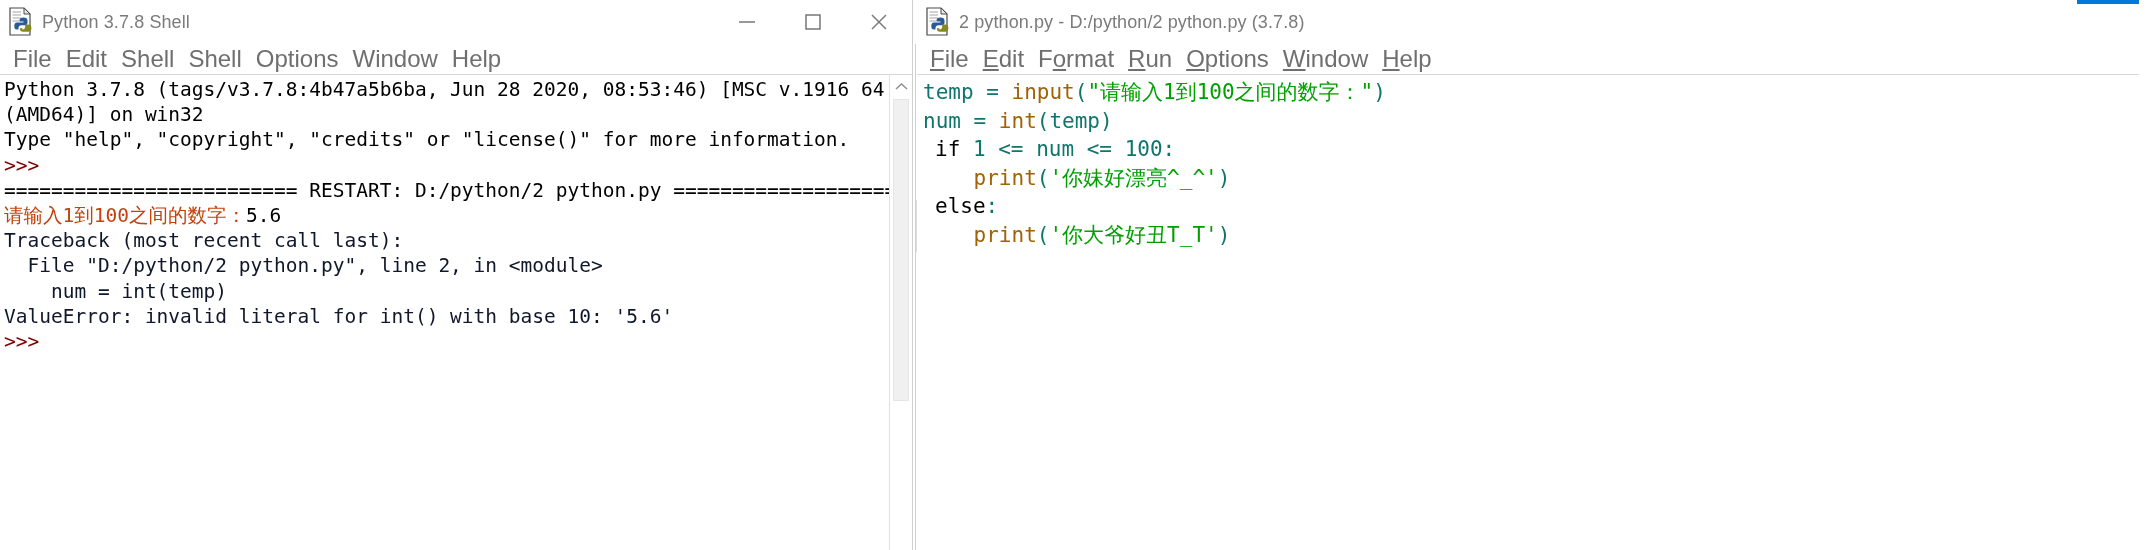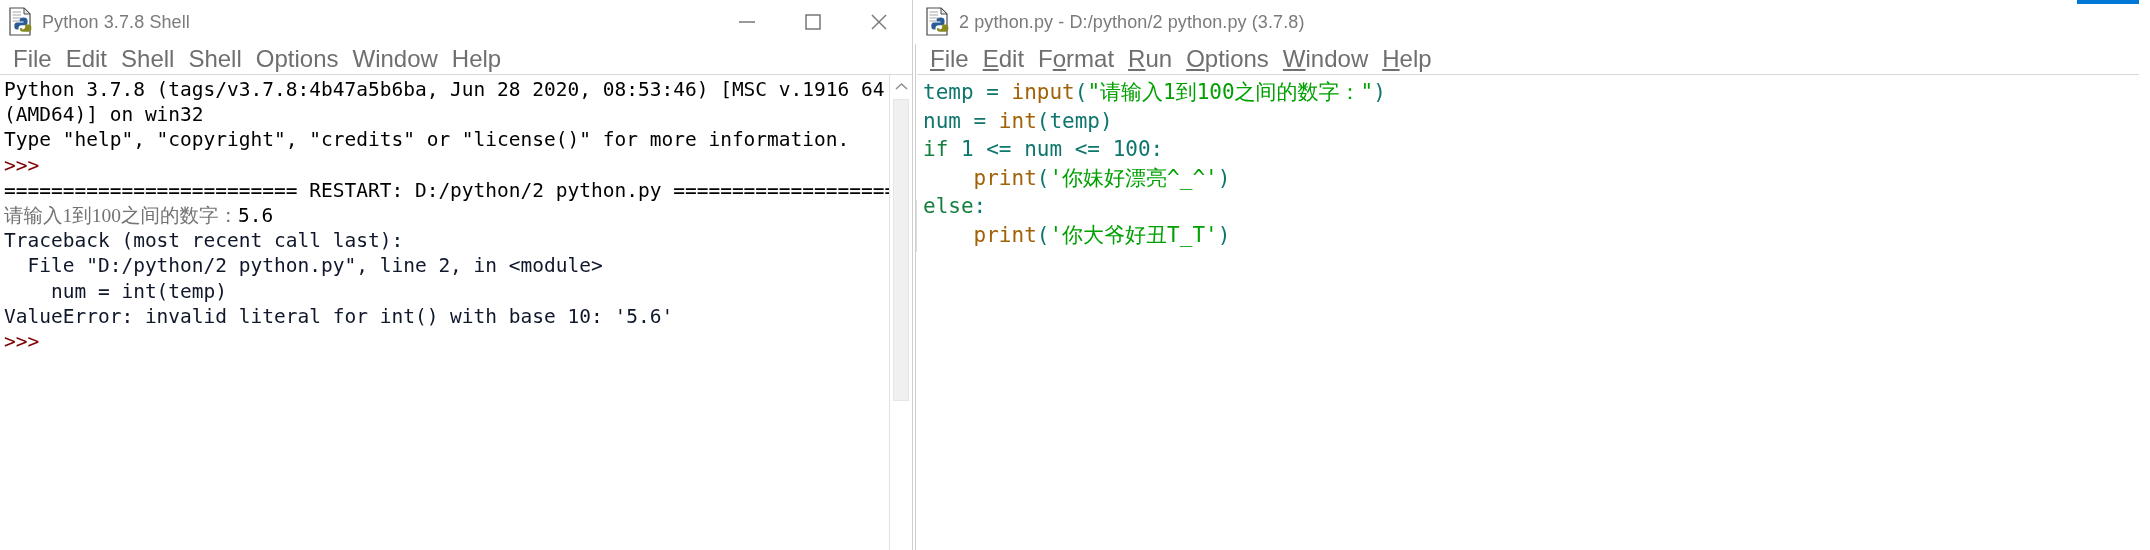--- a/index.html
+++ b/index.html
@@ -68,21 +68,21 @@
     position: absolute; left: 4px; top: 2px; right: 22px;
     font-family: "DejaVu Sans Mono", "Liberation Mono", monospace;
     font-size: 19.5px;
     line-height: 25.2px;
     white-space: pre;
     color: #000000;
   }
   .shell-line { white-space: pre; }
   .c-prompt { color: #7e0000; }
   .c-err    { color: #0f172a; }
-  .c-blue   { color: #737373; font-family: Liberation Serif, serif; }
+  .c-blue   { color: #c2410c; }
   .c-black  { color: #000000; }
 
   
   .vscroll {
     position: absolute; top: 0; right: 0; width: 22px; bottom: 0;
     background: #ffffff; border-left: 1px solid #e2e2e2;
   }
   .vscroll .arrow-up {
     height: 22px; display:flex; align-items:center; justify-content:center; color:#909090;
     font-size: 13px;
@@ -117,21 +117,21 @@
   #editor-window .client { top: 74px; }
 
   .editor-text {
     position: absolute; left: 6px; top: 3px; right: 4px;
     font-family: "DejaVu Sans Mono", "Liberation Mono", monospace;
     font-size: 21px;
     line-height: 28.5px;
     white-space: pre;
     color: #000000;
   }
-  .k-kw   { color: #15803d; }   
+  .k-kw   { color: #000000; margin-left: 12px; }   
   .k-fn   { color: #a16207; }   
   .k-str  { color: #00a000; }   
   .k-def  { color: #0f766e; }
 
   
   .accent-strip {
     position: absolute; right: 0; top: 0; width: 62px; height: 4px; background: #0078d7;
   }
 
   

